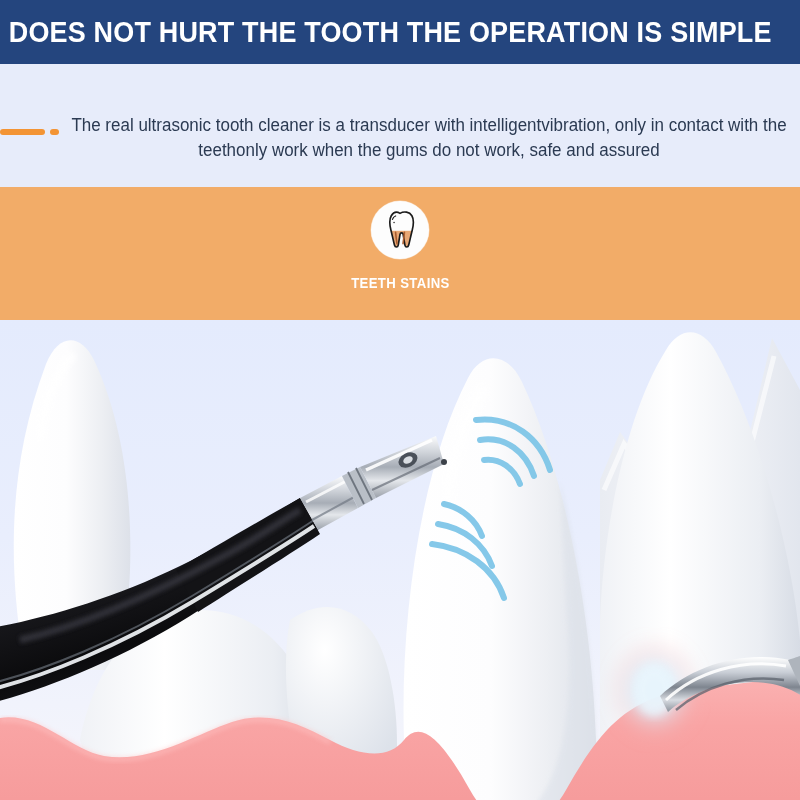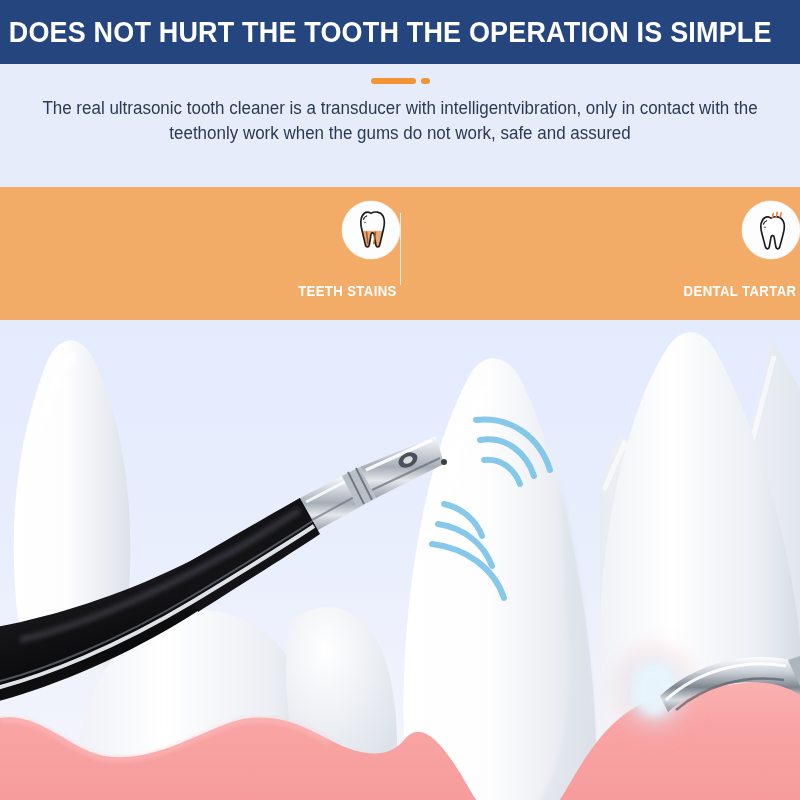--- a/index.html
+++ b/index.html
@@ -25,21 +25,21 @@
     letter-spacing:0.2px;
     transform:scaleX(0.93);
     white-space:nowrap;
     text-align:center;
   }
 
   
   .subtitle-block{
     position:absolute; left:0; top:64px; width:800px; height:123px;
     background:#E7ECFA;
-    display:flex; flex-direction:column; align-items:center;
+    display:flex; flex-direction:row; align-items:center;
     padding-top:13px;
   }
   .divider{ display:flex; align-items:center; gap:5px; height:7px; }
   .divider-bar{ width:45px; height:6px; border-radius:3px; background:#F39434; }
   .divider-dot{ width:9px; height:6px; border-radius:3px; background:#F39434; }
   .subtitle-text{
     margin-top:12px;
     width:740px;
     text-align:center;
     color:#2B3A52;
@@ -52,23 +52,22 @@
   
   .feature-strip{
     position:absolute; left:0; top:187px; width:800px; height:133px;
     background:#F2AC68;
     display:flex; align-items:flex-start;
   }
   .feature{
     position:relative;
     flex:1 1 0;
     height:133px;
-    display:flex; flex-direction:column; align-items:flex-end;
+    display:flex; flex-direction:column; align-items:center;
     padding-top:14px;
-    gap:8px;
   }
   .feature .sep{
     position:absolute; left:0; top:26px;
     width:1px; height:72px;
     background:rgba(255,255,255,0.75);
   }
   .feature:first-child .sep{ display:none; }
   .icon-circle{
     width:58px; height:58px; border-radius:50%;
     background:#FDFDFD;
@@ -130,35 +129,20 @@
           <path d="M18.4 28c.5 5 1.2 10.5 1.8 14.2" fill="none" stroke="#A85C2E" stroke-width="2" stroke-linecap="round"></path>
           <path d="M29.6 28c-.5 5-1.2 10.5-1.8 14.2" fill="none" stroke="#A85C2E" stroke-width="2" stroke-linecap="round"></path>
 
           <path d="M14.5 11.5c.6-2.2 2.2-3.6 4-4.2" fill="none" stroke="#1B1B1B" stroke-width="1.6" stroke-linecap="round"></path>
           <circle cx="16.5" cy="15.5" r="0.9" fill="#1B1B1B"></circle>
         </svg>
       </div>
       <div class="feature-label">TEETH STAINS</div>
     </div>
 
-    <div class="feature">
-      <span class="sep"></span>
-      <div class="icon-circle">
-        <svg viewBox="0 0 48 50" width="38" height="40">
-          <path d="M24 10c5-3 12-2 15 3 3 5 2 11 .5 16.5-1.4 5.2-3 11.5-4.5 17-.8 3-4.2 3-4.8 0-.8-4.2-1.6-8.8-2.2-12.5-.4-2.5-3.6-2.5-4 0-.6 3.7-1.4 8.3-2.2 12.5-.6 3-4 3-4.8 0-1.5-5.5-3.1-11.8-4.5-17C11 24 10 18 13 13c3-5 6-6 11-3z" fill="#FFFFFF" stroke="#1B1B1B" stroke-width="2.1" stroke-linejoin="round"></path>
-          <path d="M14.5 17.5c.6-2.2 2.2-3.6 4-4.2" fill="none" stroke="#1B1B1B" stroke-width="1.6" stroke-linecap="round"></path>
-          <circle cx="16.5" cy="21.5" r="0.9" fill="#1B1B1B"></circle>
-
-          <path d="M25.5 9.5c1.6-1.6.2-3.2 1.4-5.2" fill="none" stroke="#F2793C" stroke-width="2" stroke-linecap="round"></path>
-          <path d="M30.5 8.2c1.6-1.8.2-3.4 1.4-5.4" fill="none" stroke="#F2793C" stroke-width="2" stroke-linecap="round"></path>
-          <path d="M35.5 8.6c1.6-1.6.2-3.2 1.4-5.2" fill="none" stroke="#F2793C" stroke-width="2" stroke-linecap="round"></path>
-        </svg>
-      </div>
-      <div class="feature-label">DENTAL TARTAR</div>
-    </div>
 
 
 
   </div>
 
   <div class="photo">
     <svg viewBox="0 0 800 480" preserveAspectRatio="none">
       <defs>
         <linearGradient id="bgGrad" x1="0" y1="0" x2="0" y2="1">
           <stop offset="0%" stop-color="#E4EBFD"></stop>

